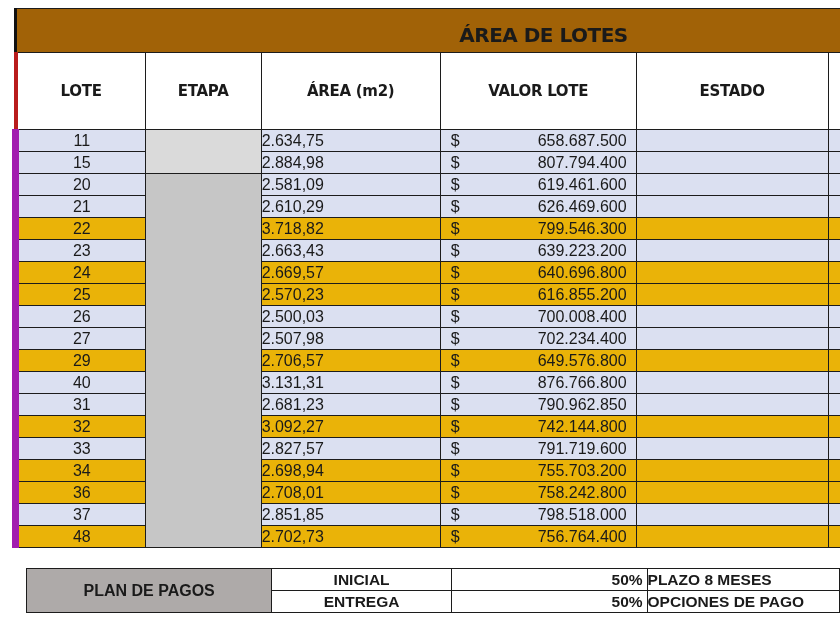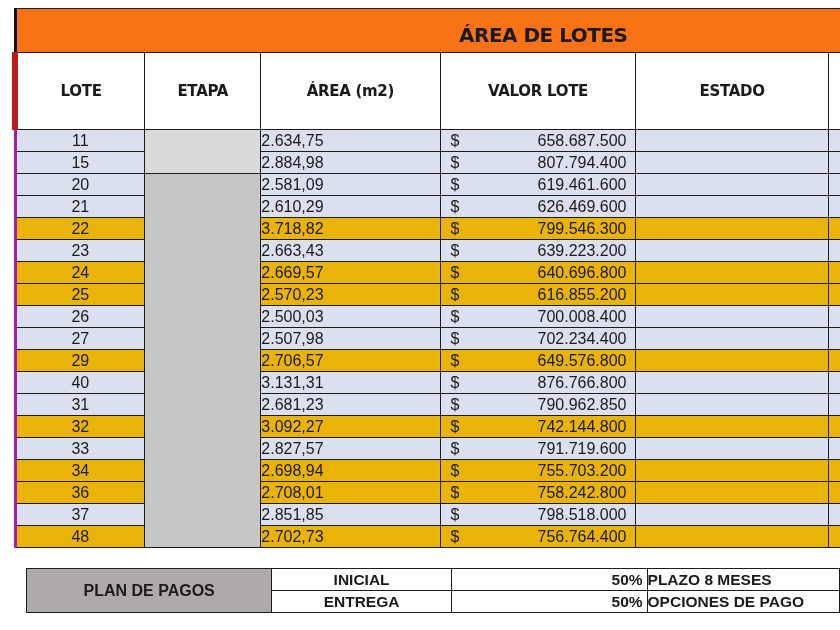--- a/index.html
+++ b/index.html
@@ -5,33 +5,33 @@
   * { box-sizing: border-box; margin: 0; padding: 0; }
   html, body { width: 840px; height: 630px; background: #ffffff; overflow: hidden; }
   body { position: relative; font-family: "Liberation Sans", sans-serif; color: #1a1a1a; }
 
   .main-table {
     position: absolute; left: 12px; top: 8px;
     border-collapse: collapse; table-layout: fixed;
   }
   .main-table td, .main-table th { border: 1.5px solid #1c1c1c; }
   .title-cell {
-    height: 44px; background: #f97316; border-left: 3px solid #111 !important;
+    height: 44px; background: #a16207; border-left: 3px solid #111 !important;
     text-align: center; vertical-align: bottom; padding-bottom: 5px;
     font-family: "DejaVu Sans", sans-serif; font-weight: bold; font-size: 20px;
     letter-spacing: -0.5px; border-right: none !important;
   }
   .title-cell span { position: relative; left: 115px; }
   .hdr th {
     height: 77px; background: #ffffff; font-family: "DejaVu Sans", sans-serif;
     font-weight: bold; font-size: 15px; letter-spacing: -0.3px;
   }
-  .hdr th:first-child { border-left: 6px solid #b91c1c; }
+  .hdr th:first-child { border-left: 4px solid #b91c1c; }
   .data-row td { height: 22px; font-size: 16px; line-height: 19px; padding: 0; }
-  .data-row td:first-child { border-left: 3px solid #a21caf; }
+  .data-row td:first-child { border-left: 7px solid #a21caf; }
   .row-light td.shade { background: #dbe0f1; }
   .row-dark td.shade { background: #eab308; }
   .c-lote { text-align: center; }
   .c-area { text-align: left; }
   .c-valor { position: relative; }
   .c-valor .dollar { position: absolute; left: 10px; top: 1px; }
   .c-valor .amount { position: absolute; right: 9px; top: 1px; }
   .etapa-a { background: #dadada; }
   .etapa-b { background: #c6c6c6; }
   .c-extra { border-right: none !important; }

